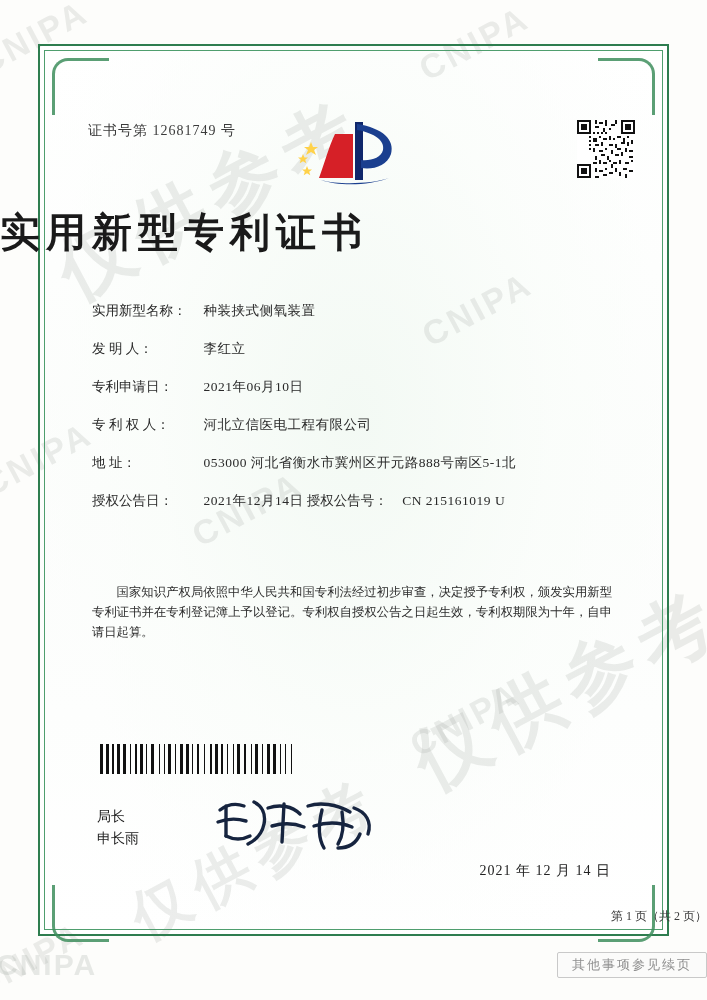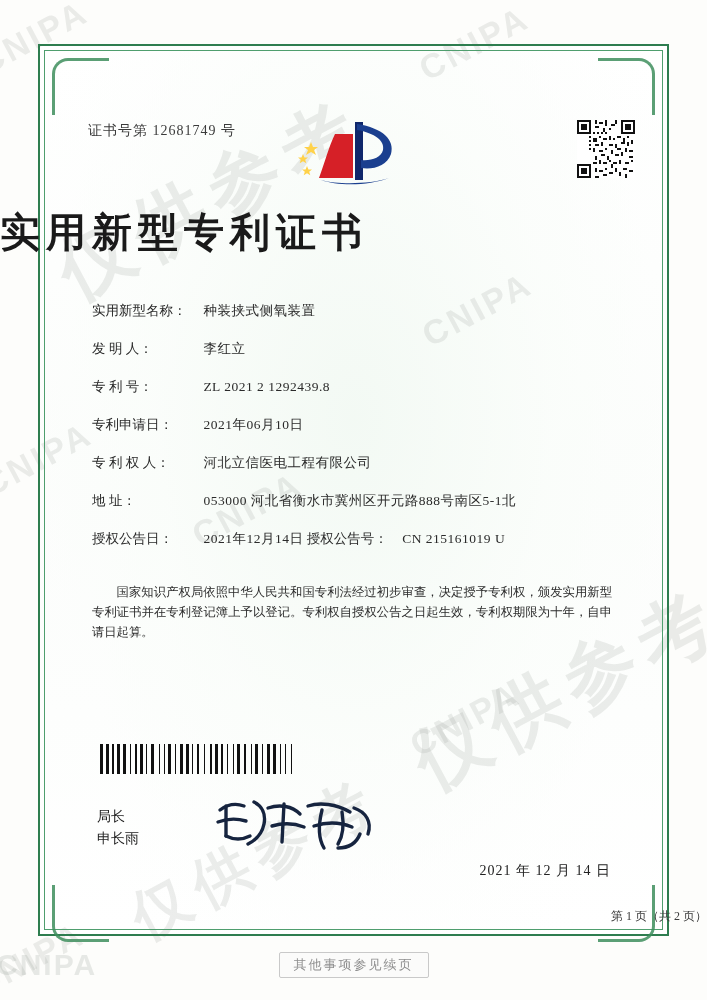--- a/index.html
+++ b/index.html
@@ -213,21 +213,21 @@
     text-align: right;
     font-size: 12px;
     color: #3a3a3a;
   }
 
   
   #footer-note {
     position: absolute;
     left: 0; right: 0;
     top: 952px;
-    text-align: center;
+    text-align: right;
     font-size: 13px;
     color: #8f8f8f;
     letter-spacing: 2px;
   }
   #footer-note span {
     display: inline-block;
     border: 1px solid #c9c9c9;
     padding: 3px 14px;
     border-radius: 2px;
     background: rgba(250,250,250,0.7);
@@ -380,24 +380,20 @@
   <div id="fields">
     <div class="field-row">
       <span class="f-label">实用新型名称：</span>
       <span class="f-value">种装挟式侧氧装置</span>
     </div>
     <div class="field-row">
       <span class="f-label">发    明    人：</span>
       <span class="f-value">李红立</span>
     </div>
     <div class="field-row">
-      <span class="f-label">专   利   号：</span>
-      <span class="f-value">ZL 2021 2 1292439.8</span>
-    </div>
-    <div class="field-row">
       <span class="f-label">专利申请日：</span>
       <span class="f-value">2021年06月10日</span>
     </div>
     <div class="field-row">
       <span class="f-label">专  利  权  人：</span>
       <span class="f-value">河北立信医电工程有限公司</span>
     </div>
     <div class="field-row">
       <span class="f-label">地          址：</span>
       <span class="f-value">053000 河北省衡水市冀州区开元路888号南区5-1北</span>

